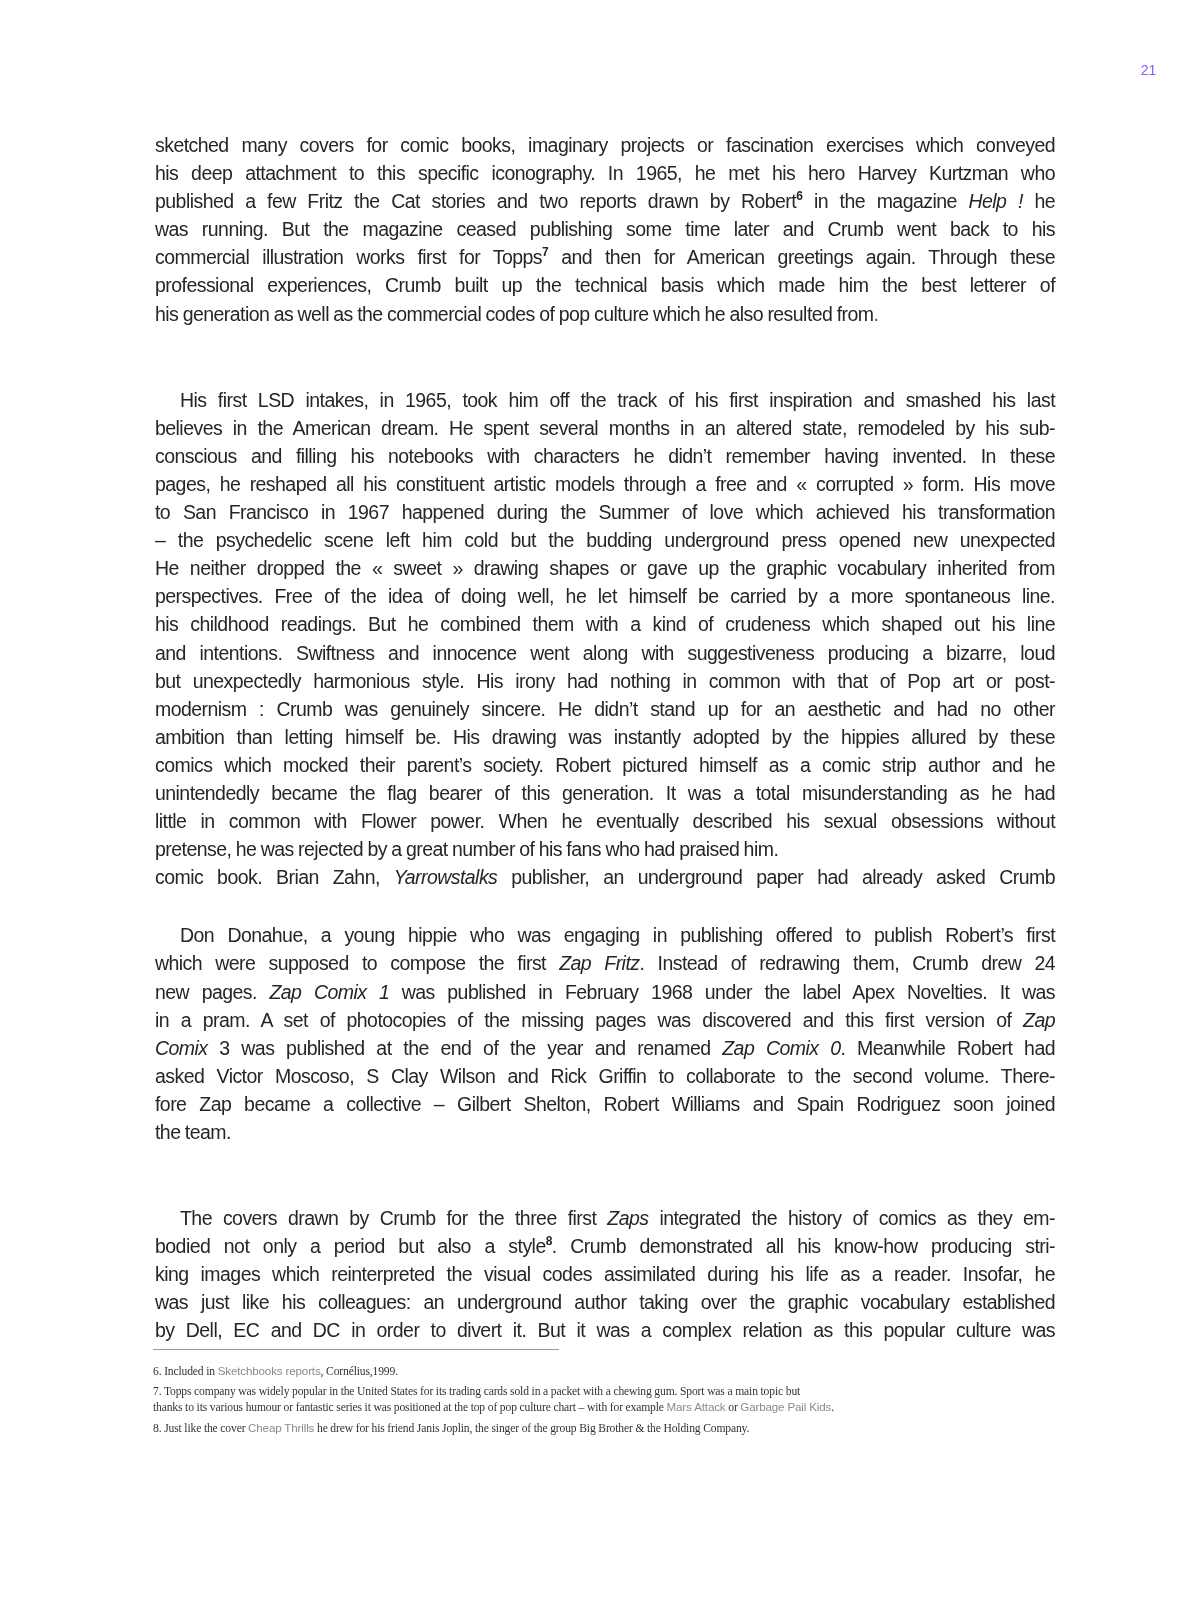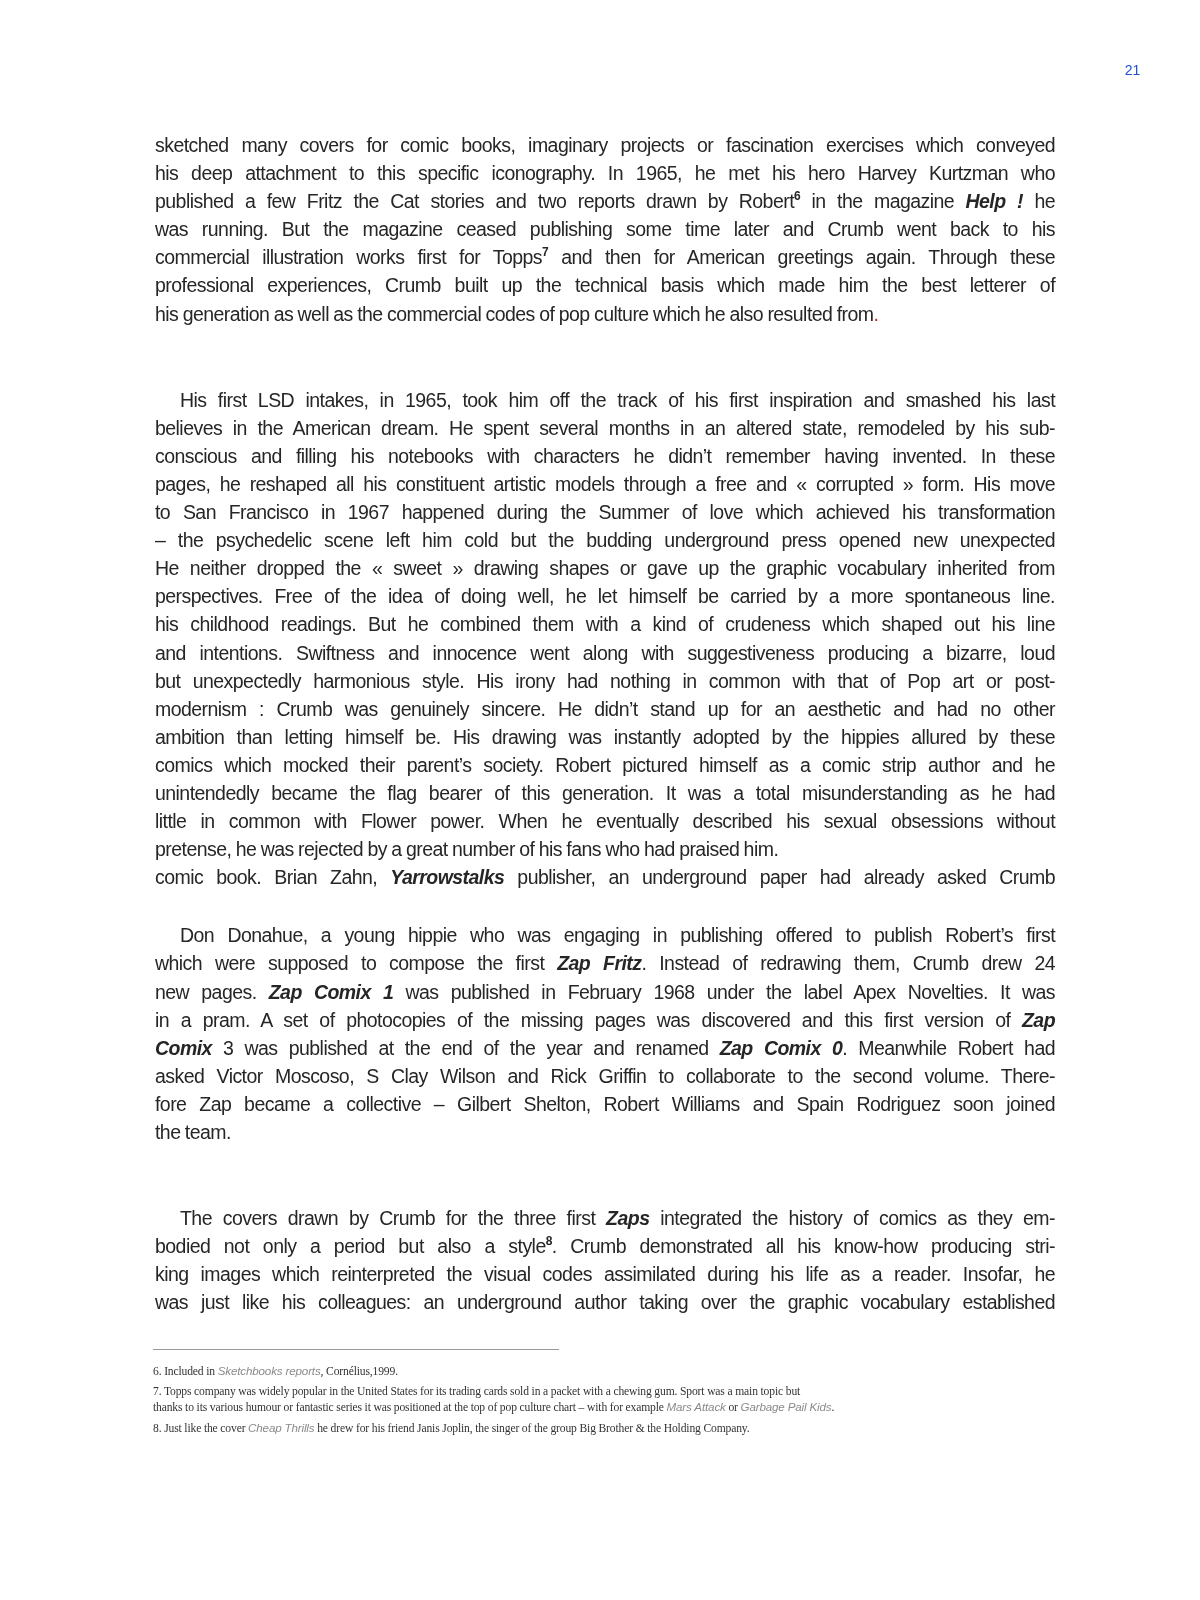--- a/index.html
+++ b/index.html
@@ -10,24 +10,24 @@
     body {
       width: 1200px;
       height: 1600px;
       position: relative;
       overflow: hidden;
       color: #222222;
     }
     .page-number {
       position: absolute;
       top: 62px;
-      right: 60px;
+      right: 44px;
       font-family: "Liberation Sans", sans-serif;
       font-size: 14px;
-      color: #1d4ed8;
+      color: #8b5cf6;
       letter-spacing: -0.2px;
     }
     .body-text {
       position: absolute;
       left: 155px;
       width: 900px;
       top: 131px;
       font-family: "Liberation Sans", sans-serif;
       font-size: 19.5px;
       color: #262626;
@@ -46,21 +46,21 @@
       text-align-last: left;
     }
     .line.indent {
       padding-left: 25px;
       margin-top: 30px;
     }
     .para-gap {
       display: block;
       height: 28px;
     }
-    i, .it { font-style: italic; font-weight: bold; }
+    i, .it { font-style: italic; }
     sup {
       font-size: 12px;
       vertical-align: 8px;
       line-height: 0;
       font-weight: bold;
     }
     .red-dot { color: #d22020; }
     .footnote-rule {
       position: absolute;
       left: 153px;
@@ -79,21 +79,20 @@
       color: #333333;
       letter-spacing: -0.15px;
     }
     .fn {
       display: block;
       line-height: 15px;
       margin-bottom: 5px;
     }
     .fn .em {
       color: #8a8a8a;
-      font-style: italic;
       font-family: "Liberation Sans", sans-serif;
     }
   </style>
 </head>
 <body>
 
 <div class="page-number">21</div>
 
 <div class="body-text">
 
@@ -141,20 +140,21 @@
     <span class="line last">the team.</span>
   </div>
 
   <span class="para-gap"></span>
 
   <div>
     <span class="line indent"><span>The covers drawn by Crumb for the three first </span><i>Zaps</i><span> integrated the history of comics as they em-</span></span>
     <span class="line"><span>bodied not only a period but also a style</span><sup>8</sup><span>. Crumb demonstrated all his know-how producing stri-</span></span>
     <span class="line">king images which reinterpreted the visual codes assimilated during his life as a reader. Insofar, he</span>
     <span class="line">was just like his colleagues: an underground author taking over the graphic vocabulary established</span>
+    <span class="line">by Dell, EC and DC in order to divert it. But it was a complex relation as this popular culture was</span>
   </div>
 </div>
 
 <div class="footnote-rule"></div>
 
 <div class="footnotes">
   <span class="fn"><span>6.</span><span> Included in </span><span class="em">Sketchbooks reports</span><span>, Cornélius,1999.</span></span>
   <span class="fn"><span>7.</span><span> Topps company was widely popular in the United States for its trading cards sold in a packet with a chewing gum. Sport was a main topic but</span><br><span>thanks to its various humour or fantastic series it was positioned at the top of pop culture chart – with for example </span><span class="em">Mars Attack</span><span> or </span><span class="em">Garbage Pail Kids</span><span>.</span></span>
   <span class="fn"><span>8.</span><span> Just like the cover </span><span class="em">Cheap Thrills</span><span> he drew for his friend Janis Joplin, the singer of the group Big Brother &amp; the Holding Company.</span></span>
 </div>

